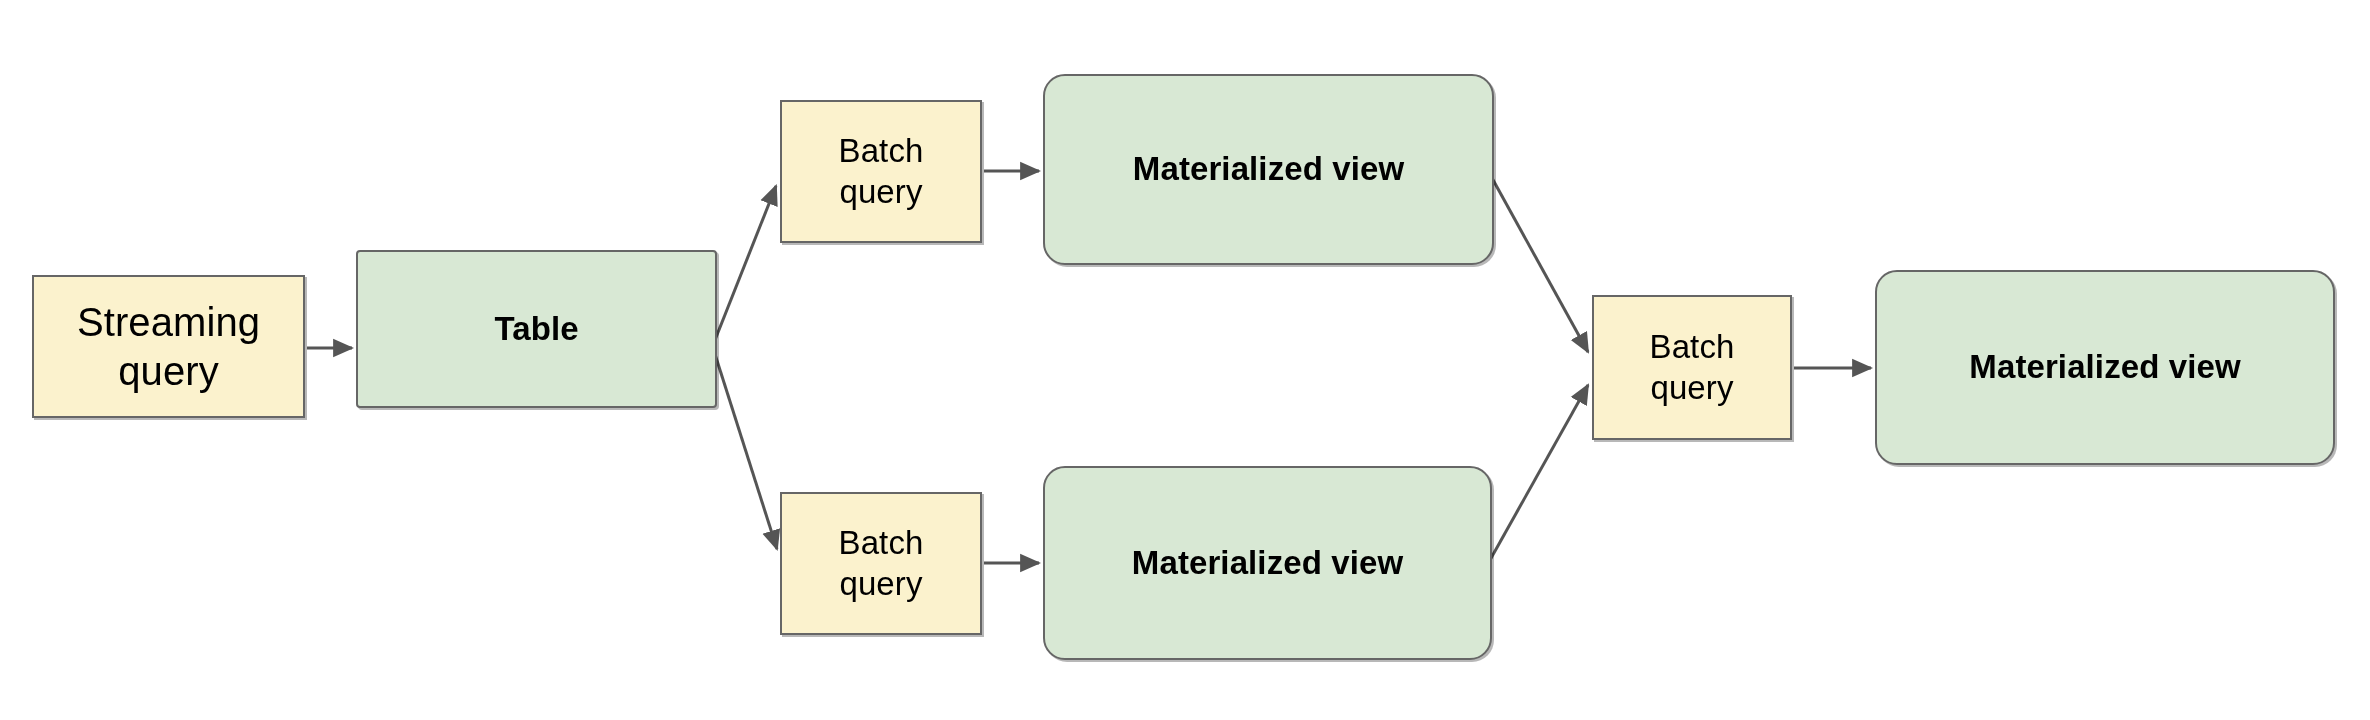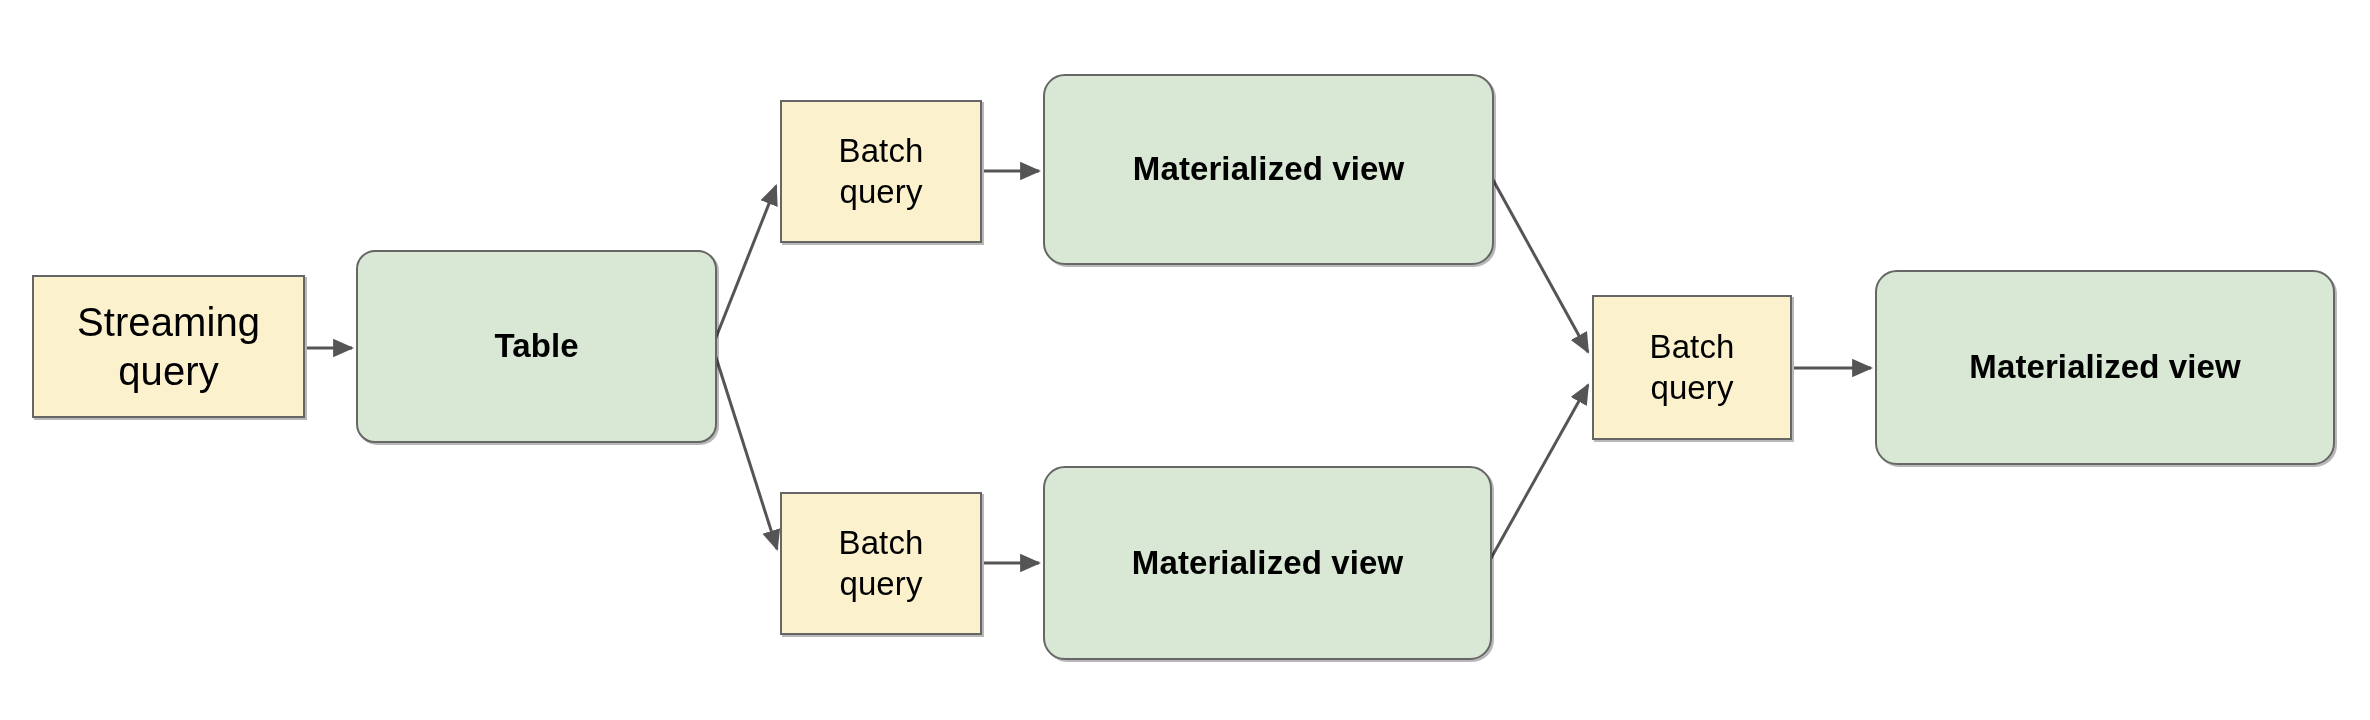--- a/index.html
+++ b/index.html
@@ -72,21 +72,21 @@
         <line x1="1490" y1="560" x2="1588" y2="385" stroke="#555555" stroke-width="3" marker-end="url(#arrowhead)"></line>
         <line x1="1794" y1="368" x2="1871" y2="368" stroke="#555555" stroke-width="3" marker-end="url(#arrowhead)"></line>
       </g>
   </svg>
 
   <div class="node process" style="left: 32px; top: 275px; width: 273px; height: 143px; font-size: 40px; background: rgb(251, 242, 205); border-color: rgb(102, 102, 102); color: rgb(0, 0, 0); border-radius: 0px;">
     <span class="label">Streaming
 query</span>
   </div>
 
-  <div class="node store" style="left: 356px; top: 250px; width: 361px; height: 193px; font-size: 33px; background: rgb(216, 232, 212); border-color: rgb(102, 102, 102); color: rgb(0, 0, 0); border-radius: 19px; justify-content: center;">
+  <div class="node store" style="left: 356px; top: 250px; width: 361px; height: 158px; font-size: 33px; background: rgb(216, 232, 212); border-color: rgb(102, 102, 102); color: rgb(0, 0, 0); border-radius: 4px; justify-content: center;">
     <span class="label">Table</span>
   </div>
 
   <div class="node process" style="left: 780px; top: 100px; width: 202px; height: 143px; font-size: 33px; background: rgb(251, 242, 205); border-color: rgb(102, 102, 102); color: rgb(0, 0, 0); border-radius: 0px;">
     <span class="label">Batch
 query</span>
   </div>
 
   <div class="node store" style="left: 1043px; top: 74px; width: 451px; height: 191px; font-size: 33px; background: rgb(216, 232, 212); border-color: rgb(102, 102, 102); color: rgb(0, 0, 0); border-radius: 22px;">
     <span class="label">Materialized view</span>

